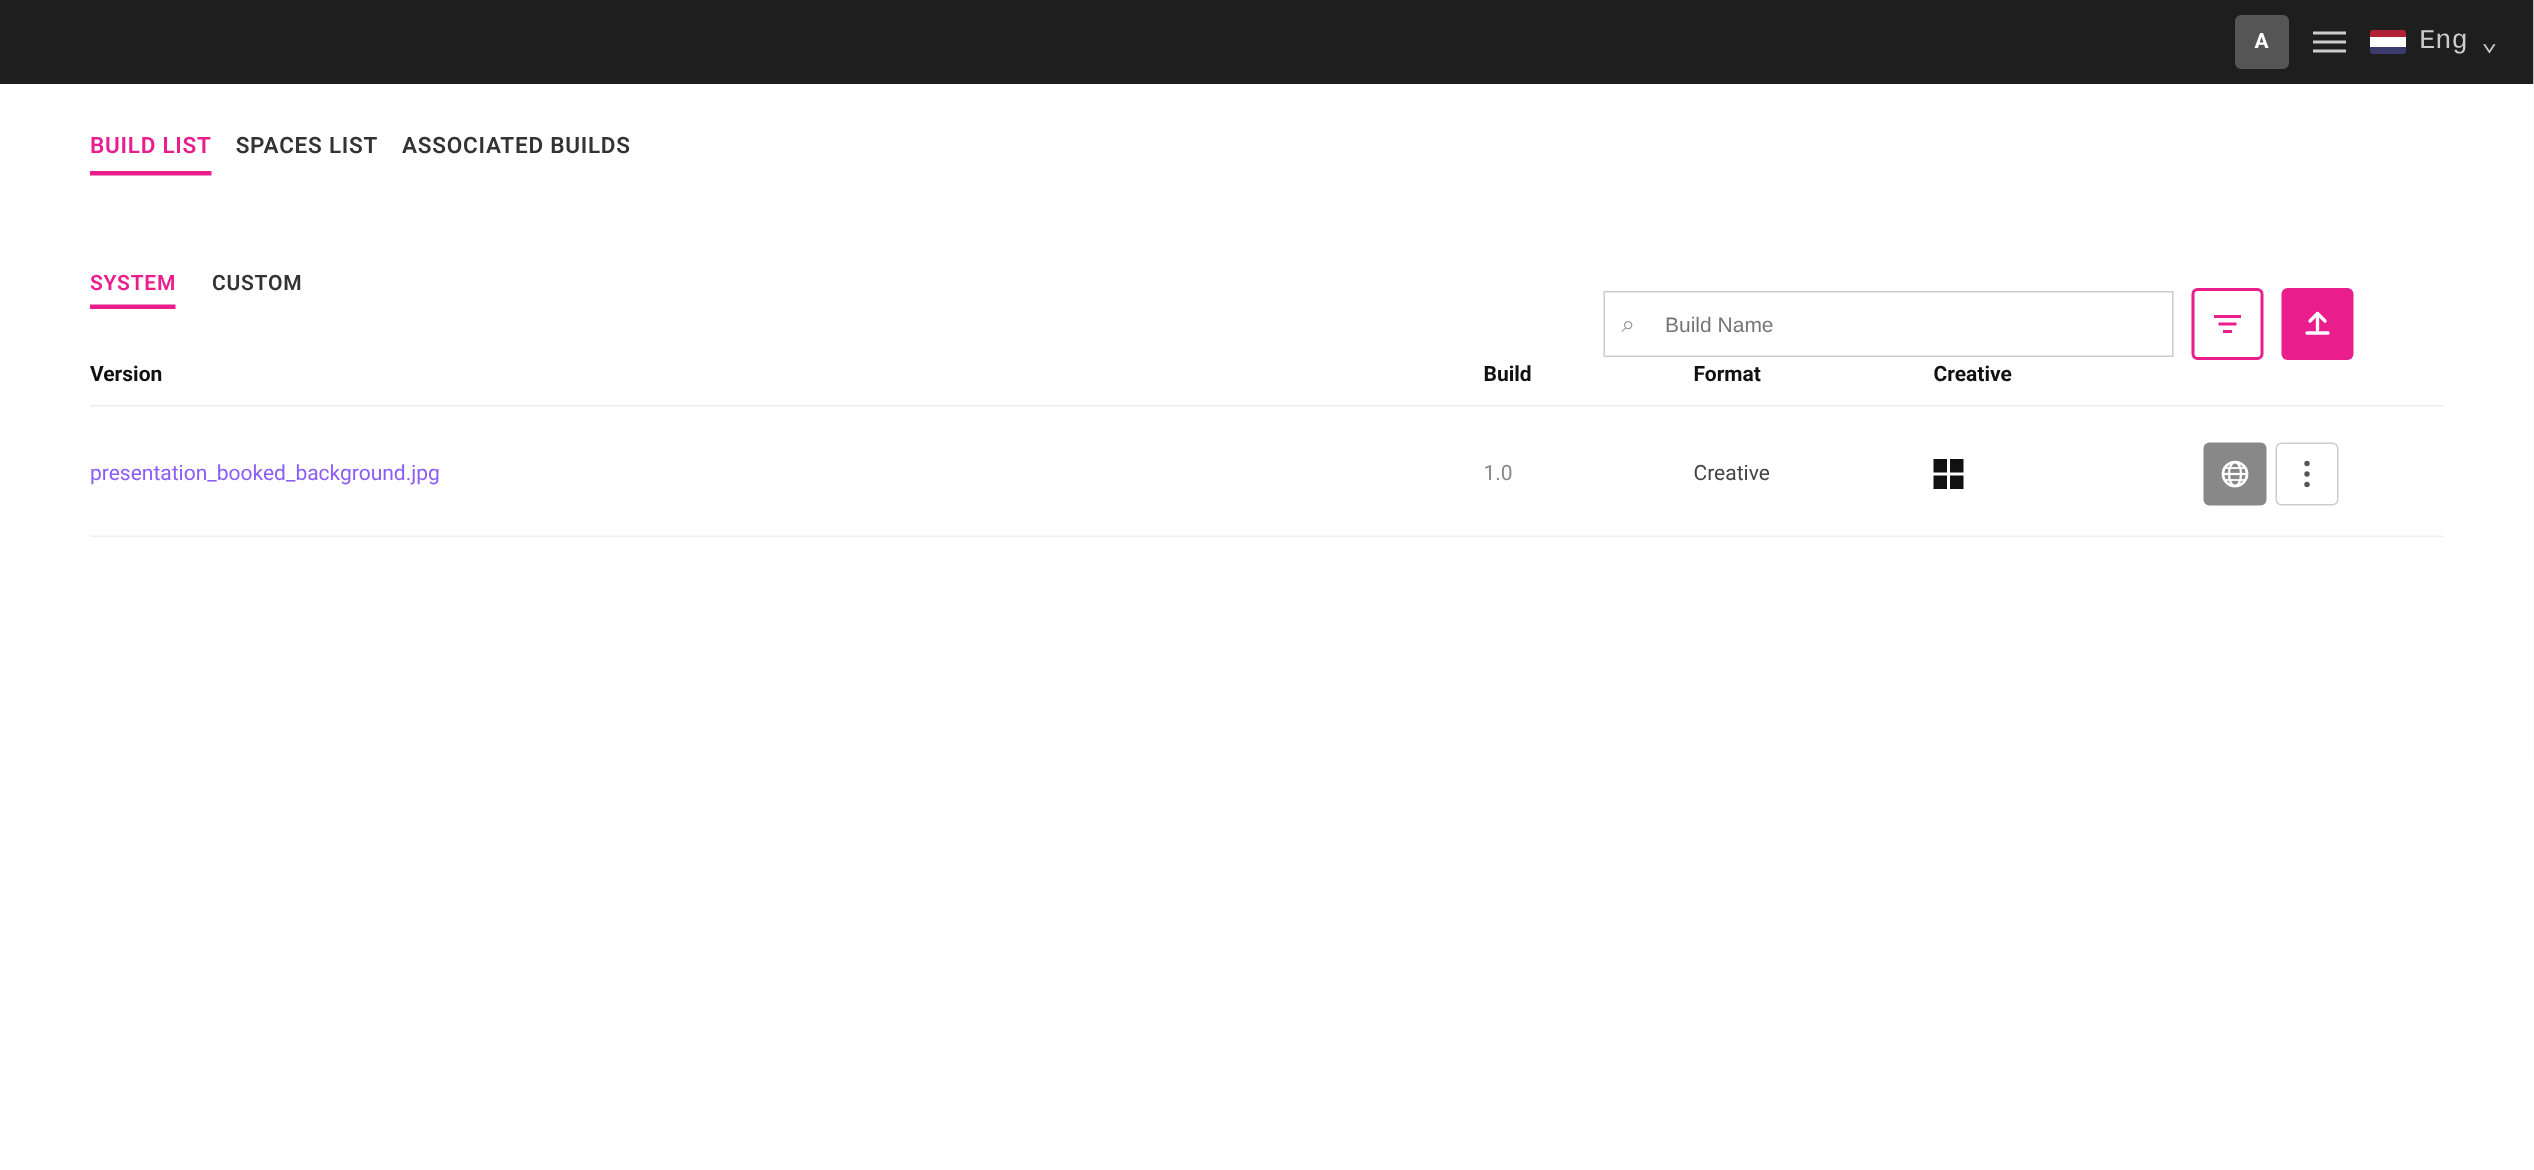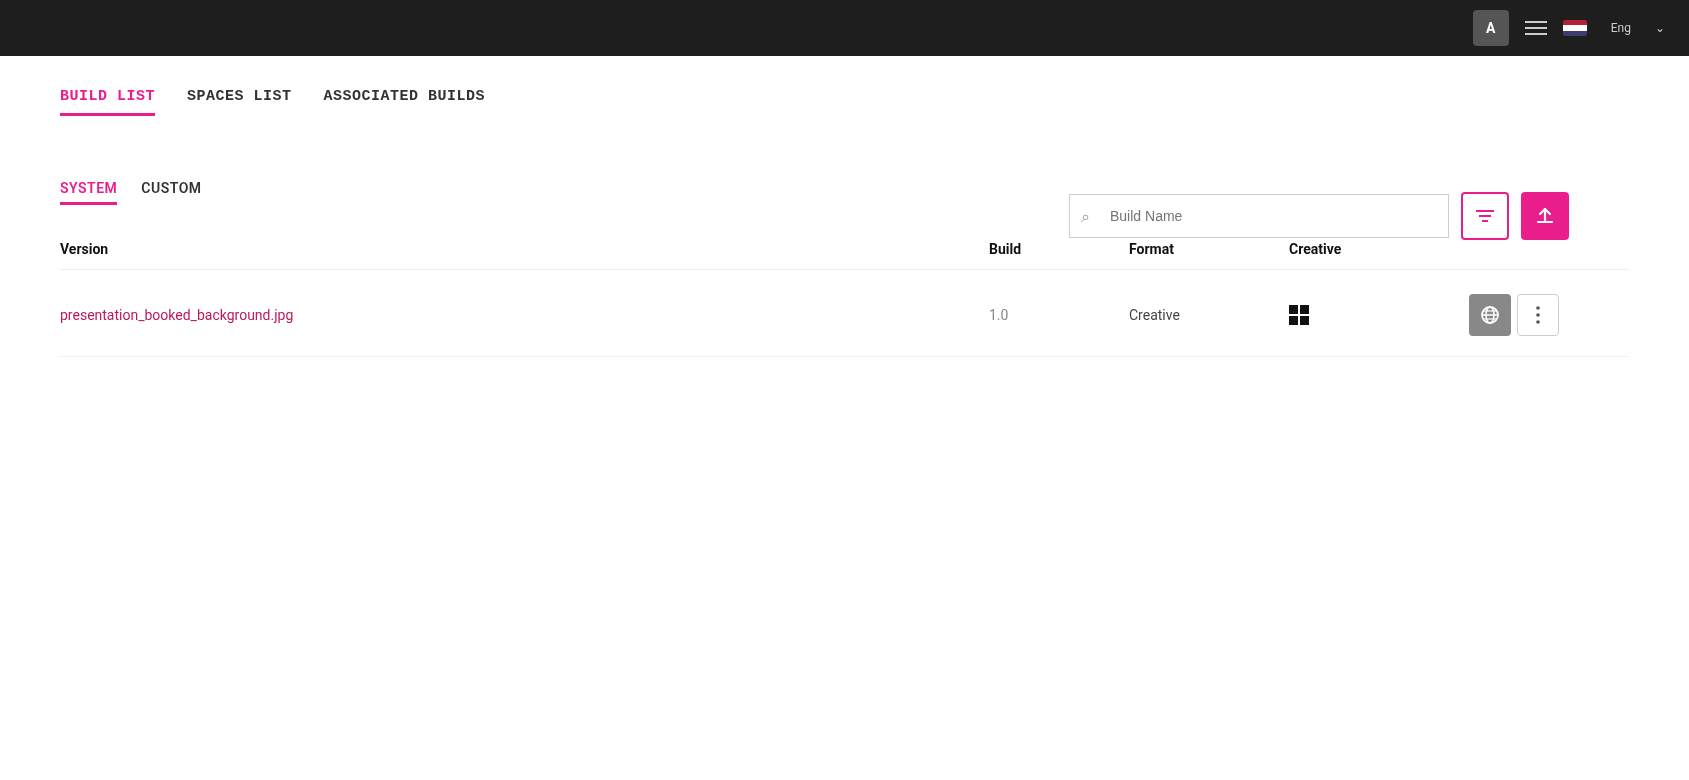--- a/index.html
+++ b/index.html
@@ -23,44 +23,43 @@
       color: #fff; font-size: 14px; font-weight: bold;
     }
     .nav-menu-icon {
       color: #ccc; font-size: 20px; cursor: pointer;
       display: flex; flex-direction: column; gap: 4px;
     }
     .nav-menu-icon span {
       display: block; width: 22px; height: 2px; background: #ccc;
     }
     .nav-lang {
-      color: #ccc; font-size: 12px; display: flex; align-items: center; gap: 24px; cursor: pointer;
+      color: #ccc; font-size: 18px; display: flex; align-items: center; gap: 9px; cursor: pointer; font-family: Liberation Mono, monospace;
     }
     .flag-icon {
       width: 24px; height: 16px;
       background: linear-gradient(180deg, #B22234 0%, #B22234 30%, #fff 30%, #fff 70%, #3C3B6E 70%);
       border-radius: 2px;
       position: relative;
       overflow: hidden;
     }
 
     
     .main {
       background: #fff;
       min-height: 724px;
       padding: 32px 60px;
     }
 
     
     .top-tabs {
       display: flex;
-      gap: 32px;
+      gap: 16px;
       align-items: center;
       margin-bottom: 32px;
-      font-family: Liberation Mono, monospace;
     }
     .top-tab {
       font-size: 15px;
       font-weight: 600;
       color: #333;
       cursor: pointer;
       padding-bottom: 8px;
       border-bottom: 3px solid transparent;
       letter-spacing: 0.5px;
       text-transform: uppercase;
@@ -163,21 +162,21 @@
       padding: 20px 0;
       align-items: center;
       border-bottom: 1px solid #f0f0f0;
     }
     .table-cell {
       font-size: 14px;
       color: #444;
     }
     .table-cell.name {
       font-size: 14px;
-      color: #be185d;
+      color: #8b5cf6;
     }
     .table-cell.version {
       color: #888;
     }
 
     
     .windows-icon {
       display: grid;
       grid-template-columns: 1fr 1fr;
       gap: 2px;

